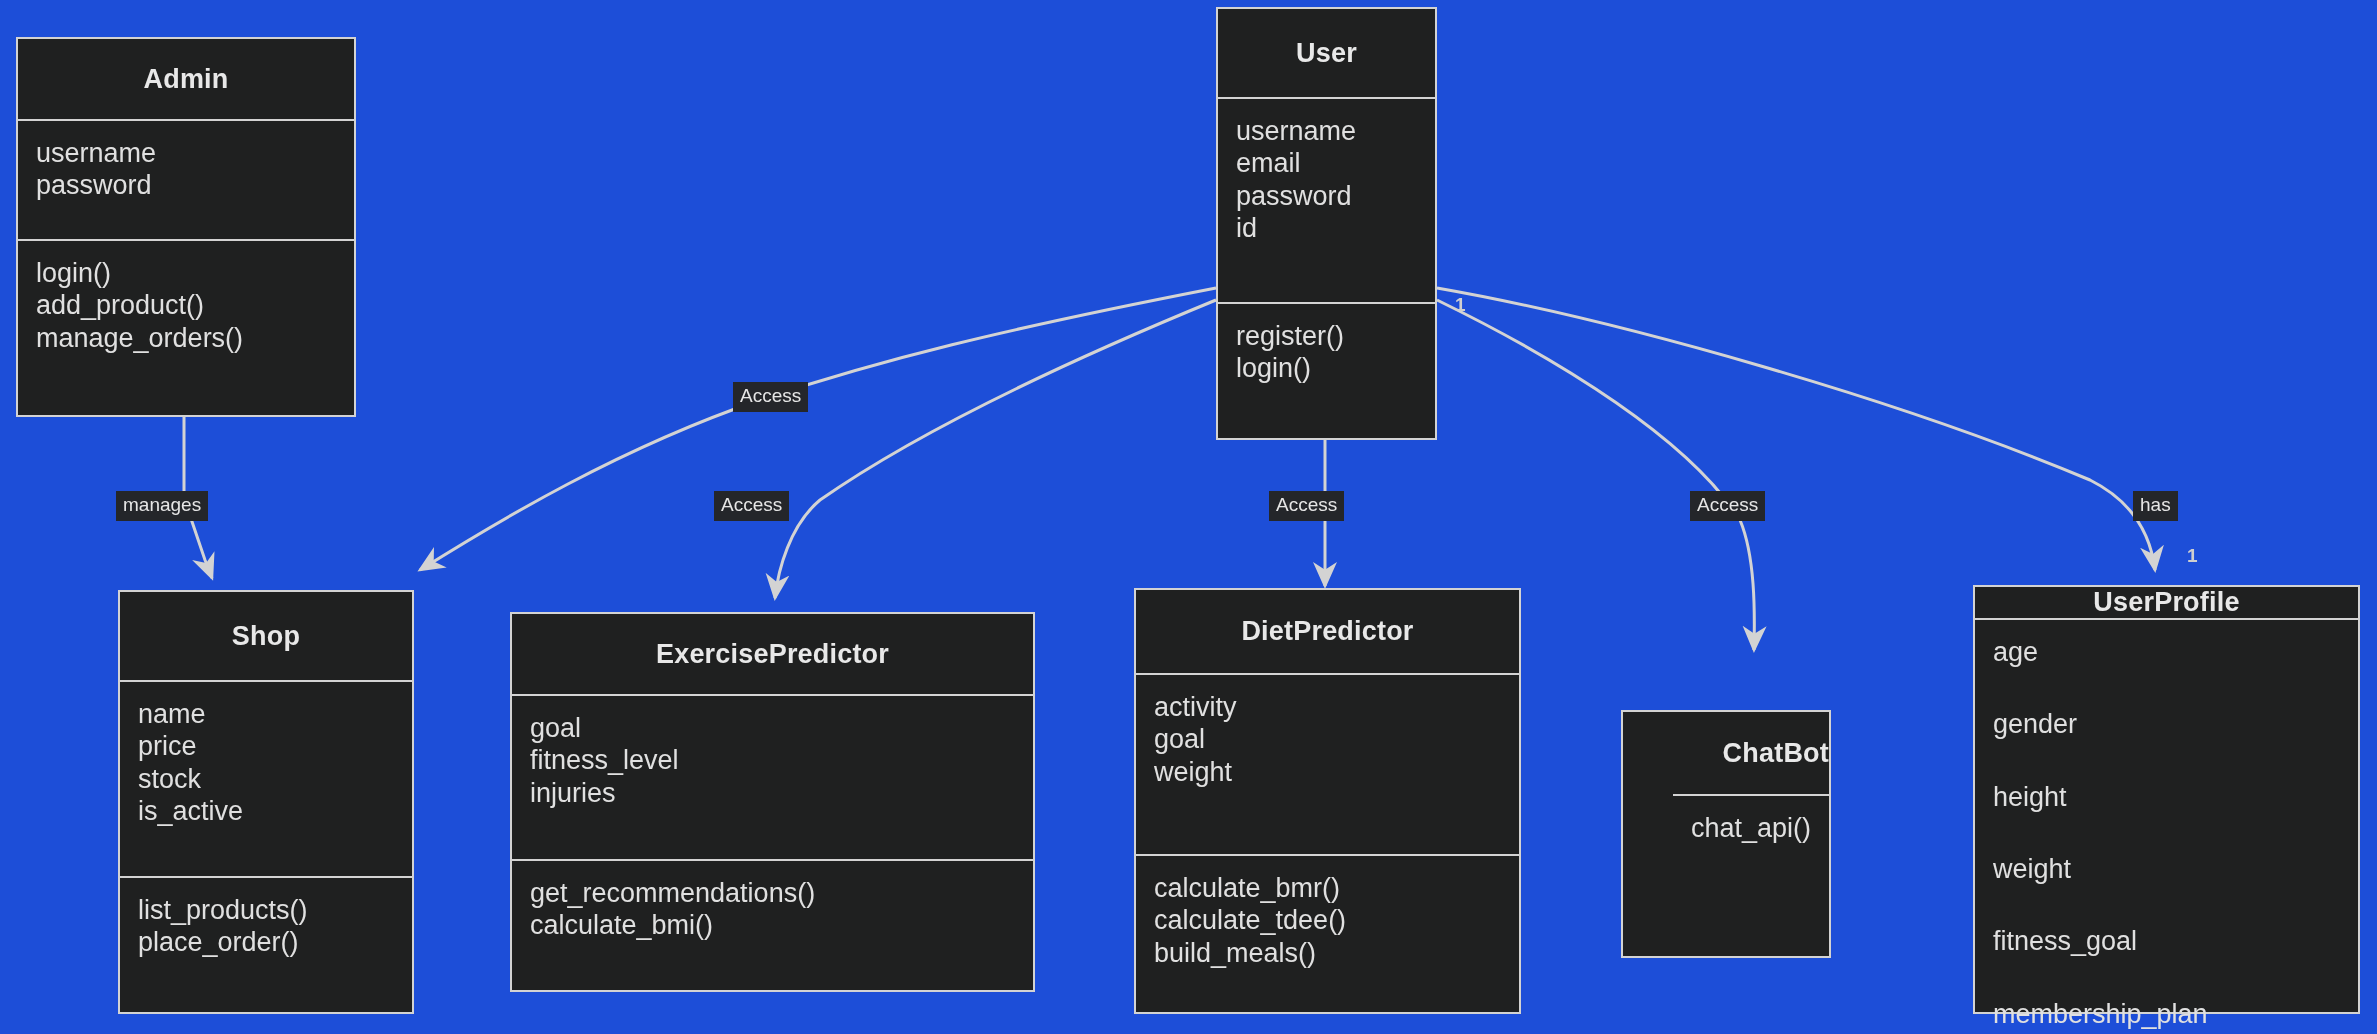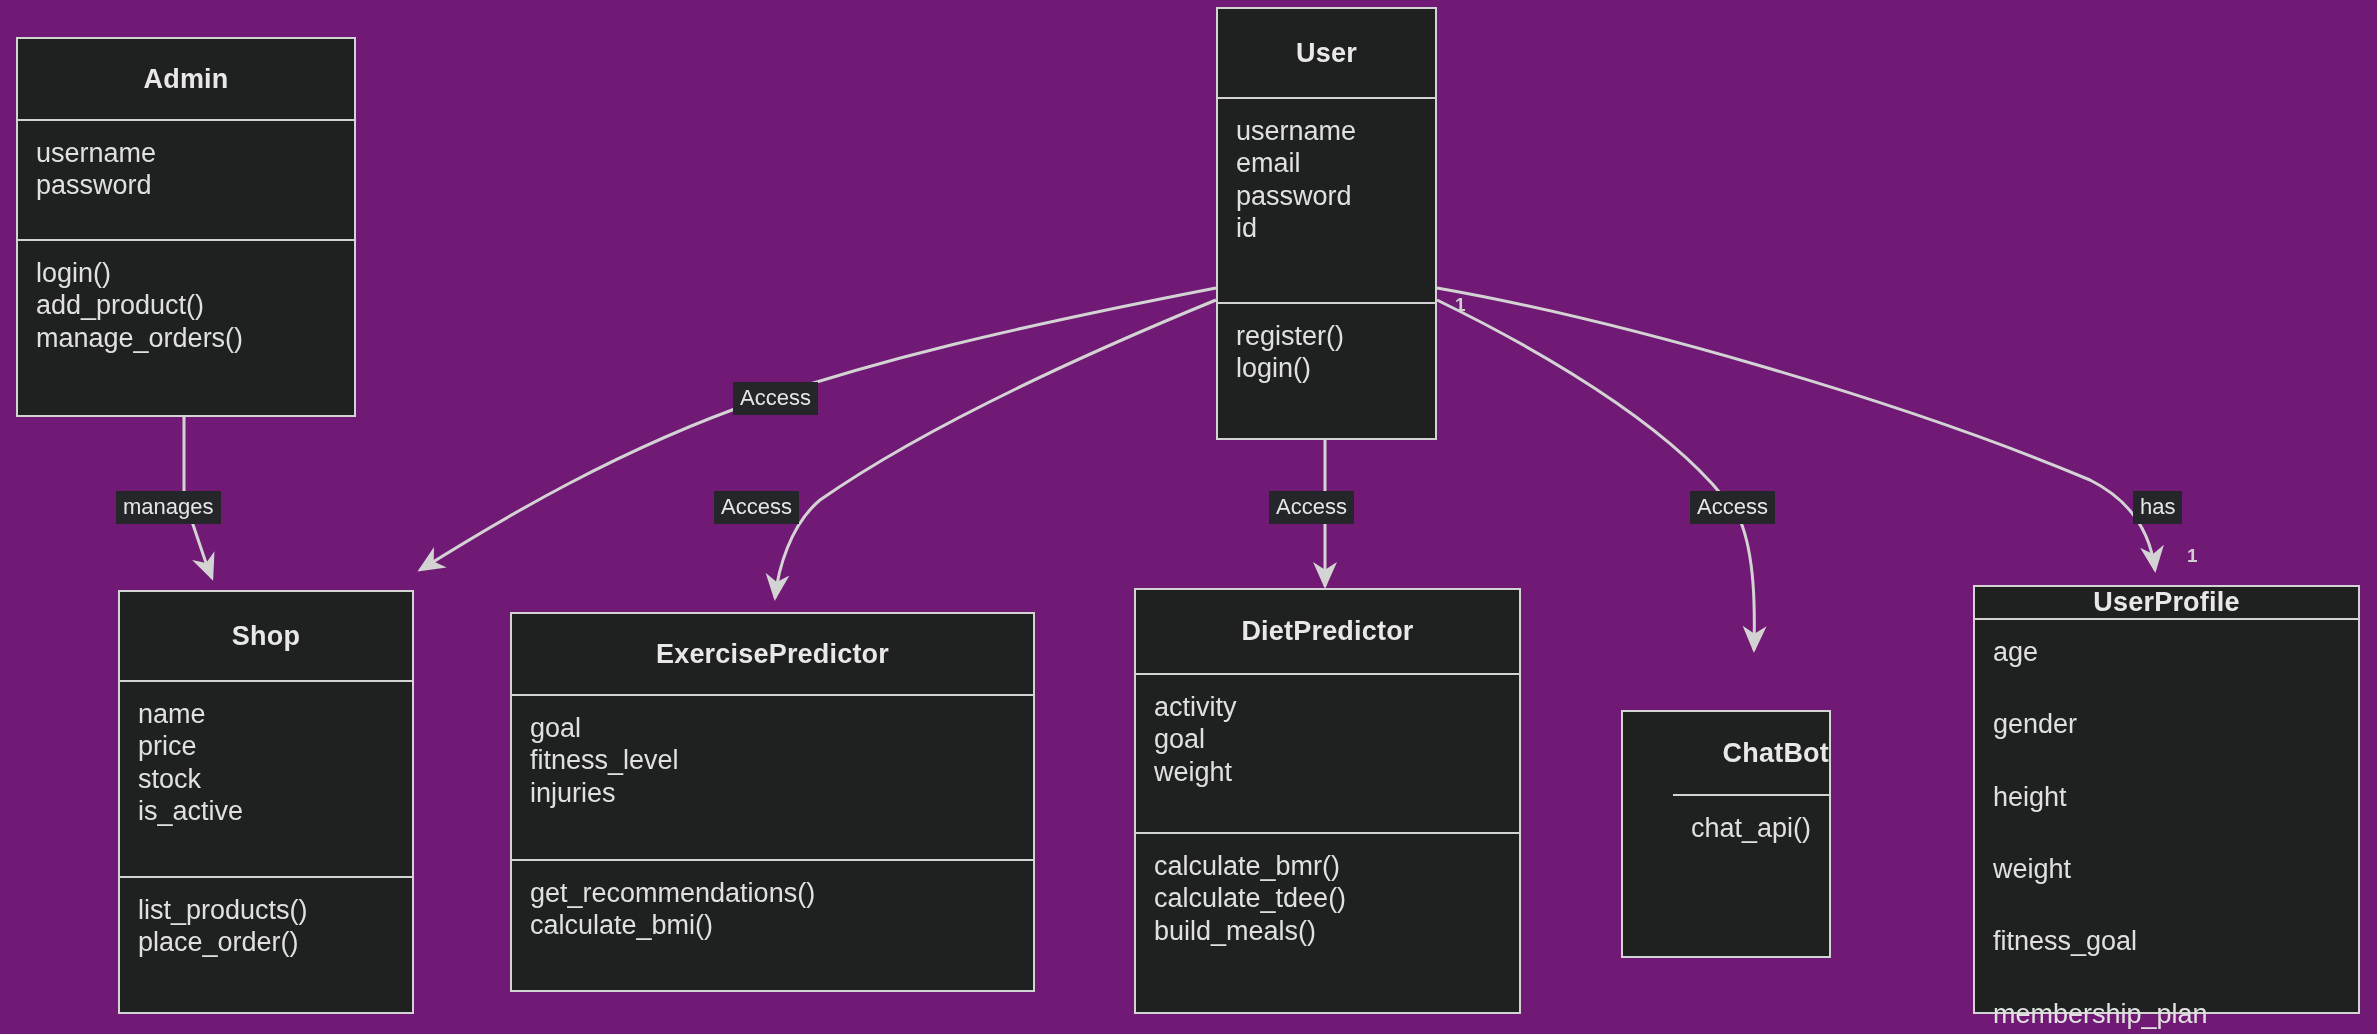--- a/index.html
+++ b/index.html
@@ -4,21 +4,21 @@
 <style>
   html, body {
     margin: 0;
     padding: 0;
     background: #000000;
   }
   #canvas {
     position: relative;
     width: 2377px;
     height: 1034px;
-    background: #701a75;
+    background: #1d4ed8;
     font-family: "Liberation Sans", sans-serif;
     overflow: hidden;
   }
   #edge-layer {
     position: absolute;
     left: 0;
     top: 0;
     width: 2377px;
     height: 1034px;
     pointer-events: none;
@@ -58,21 +58,21 @@
     padding: 2px 0;
   }
   .compartment.empty {
     min-height: 28px;
     padding: 0;
   }
   .edge-label {
     position: absolute;
     background: #24262a;
     color: #e6e6e6;
-    font-size: 22px;
+    font-size: 19px;
     line-height: 1.1;
     padding: 4px 7px 5px 7px;
     white-space: nowrap;
   }
   .mult-label {
     position: absolute;
     color: #cfcfcf;
     font-size: 19px;
     font-weight: bold;
     background: transparent;
@@ -153,21 +153,21 @@
       <div class="member">injuries</div>
     </div>
     <div class="compartment" style="flex:1;">
       <div class="member">get_recommendations()</div>
       <div class="member">calculate_bmi()</div>
     </div>
   </div>
 
   <div class="uml-class" style="left:1134px; top:588px; width:387px; height:426px;">
     <div class="class-title" style="height:83px;">DietPredictor</div>
-    <div class="compartment" style="height:159px;">
+    <div class="compartment" style="height:181px;">
       <div class="member">activity</div>
       <div class="member">goal</div>
       <div class="member">weight</div>
     </div>
     <div class="compartment" style="flex:1;">
       <div class="member">calculate_bmr()</div>
       <div class="member">calculate_tdee()</div>
       <div class="member">build_meals()</div>
     </div>
   </div>

